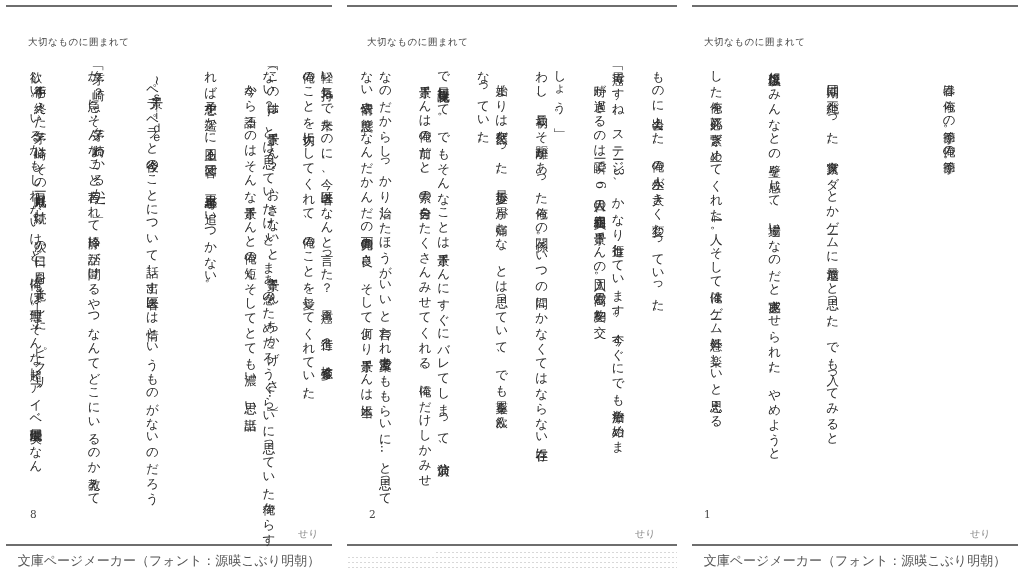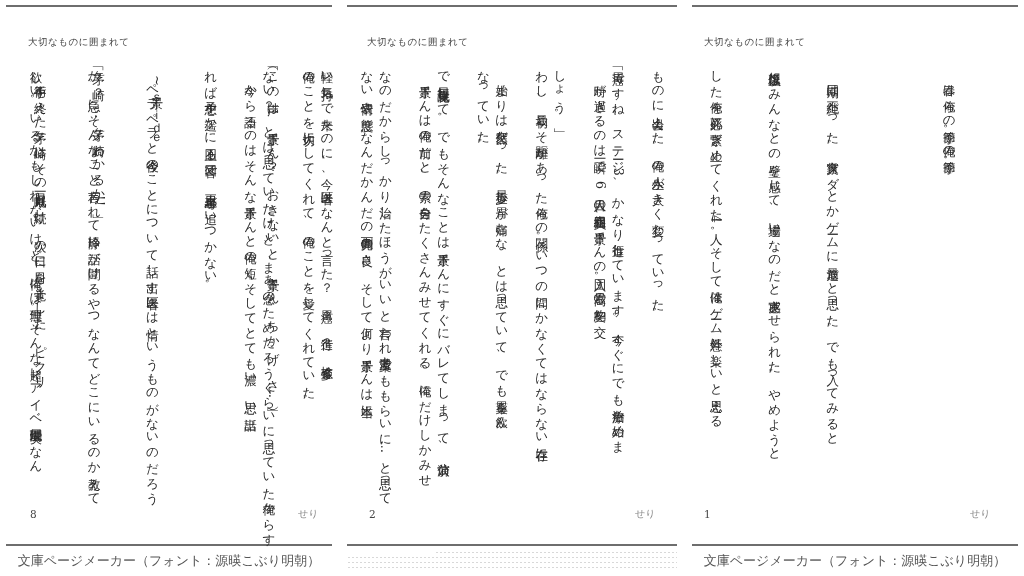--- a/index.html
+++ b/index.html
@@ -19,21 +19,21 @@
                  font-size: 12.5px; line-height: 19.4px; letter-spacing: 0.7px; color: #2a2a2a;
                  white-space: pre; }
     .page-1 .body-text { right: 14px; }
     .page-2 .body-text { right: 14px; }
     .page-3 .body-text { right: 24px; }
     .body-text .col { display: block; }
     .page-number { position: absolute; top: 508px; font-size: 10.5px; color: #444; }
     .page-1 .page-number { left: 28px; }
     .page-2 .page-number { left: 26px; }
     .page-3 .page-number { left: 16px; }
-    .author { position: absolute; top: 507px; font-size: 10px; color: #888; }
+    .author { position: absolute; top: 527px; font-size: 10px; color: #888; }
     .page-1 .author { left: 296px; }
     .page-2 .author { left: 292px; }
     .page-3 .author { left: 282px; }
     .bottom-rule { position: absolute; top: 544px; left: 4px; right: 4px; height: 2px; background: #6e6e6e; }
     .footer-credit { position: absolute; top: 552px; left: 0; right: 0; text-align: center;
                      font-size: 13px; color: #555; }
     .dot-strip { position: absolute; top: 550px; left: 4px; right: 4px; height: 22px; }
     .dot-strip .dots { position: absolute; left: 0; right: 0; top: 0; bottom: 0;
       background-image: radial-gradient(circle, #d8d8d8 0.8px, transparent 1px);
       background-size: 4px 5px; }

